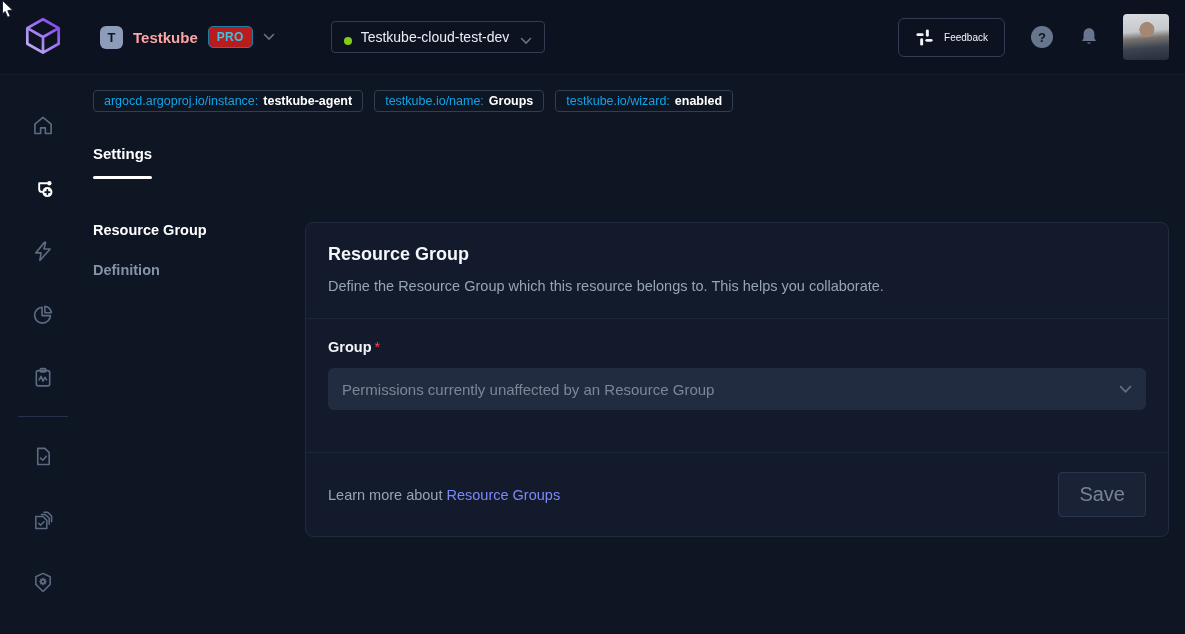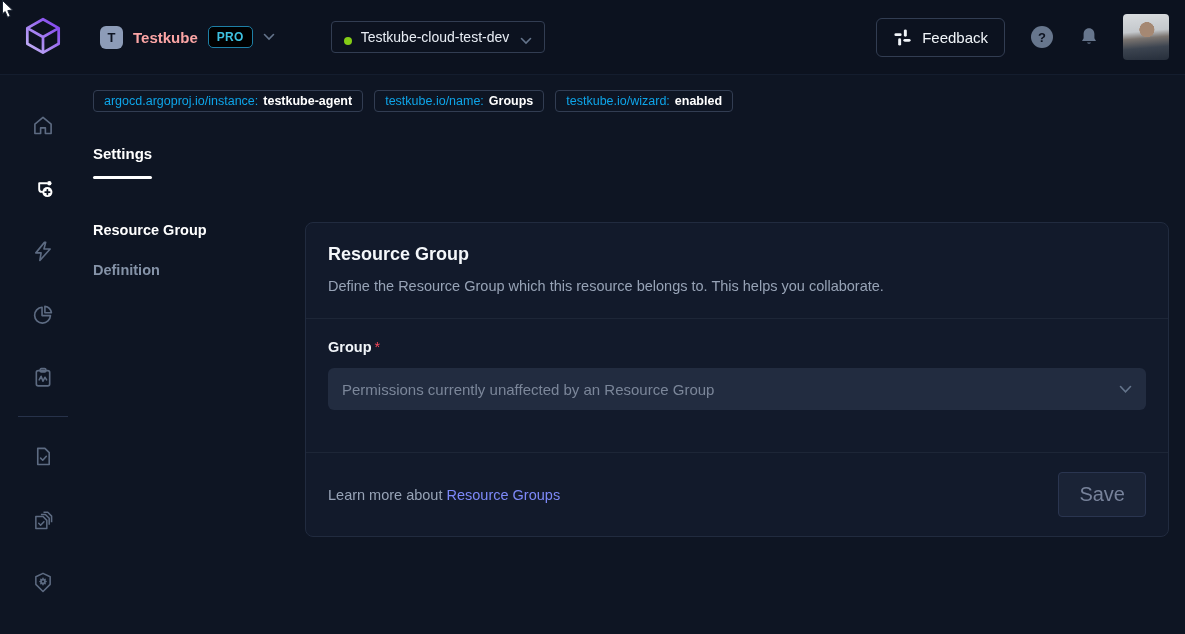--- a/index.html
+++ b/index.html
@@ -22,36 +22,36 @@
   .logo { width:46px; height:46px; margin-left:4px; }
   .org-cluster { display:flex; align-items:center; margin-left:34px; cursor:pointer; }
   .org-avatar {
     width:23px; height:23px; border-radius:6px; background:#8d9cb8;
     color:#0e1523; font-size:13px; font-weight:700;
     display:flex; align-items:center; justify-content:center;
   }
   .org-name { font-size:15px; font-weight:600; margin-left:10px; color:#fca5a5; }
   .pro-badge {
     margin-left:10px; font-size:12px; font-weight:700; color:#3ec1e0;
-    background:#000000; border:1px solid #1e7fa6; border-radius:5px;
+    background:#b91c1c; border:1px solid #1e7fa6; border-radius:5px;
     padding:3px 8px; letter-spacing:.3px;
   }
   .chev { color:#64748b; margin-left:10px; }
   .env-select {
     display:flex; align-items:flex-end; gap:9px;
     margin-left:56px; padding:7px 12px;
     border:1px solid #323d52; border-radius:4px; cursor:pointer;
   }
   .env-dot { width:8px; height:8px; border-radius:50%; background:#84cc16; }
   .env-name { font-size:14px; color:#e8edf4; }
   .topbar-right { margin-left:auto; display:flex; align-items:center; }
   .feedback-btn {
     display:flex; align-items:center; gap:10px;
     border:1px solid #323d52; border-radius:6px; background:transparent;
-    color:#f1f5f9; font-size:15px; font-family:inherit;
+    color:#f1f5f9; font-size:10px; font-family:inherit;
     padding:9px 16px; cursor:pointer;
   }
   .icon-btn { background:none; border:none; cursor:pointer; padding:0; margin-left:26px; }
   .help-circle {
     width:22px; height:22px; border-radius:50%; background:#67768d;
     color:#0c121f; font-size:13px; font-weight:700;
     display:flex; align-items:center; justify-content:center;
   }
   .user-avatar {
     width:46px; height:46px; border-radius:4px; margin-left:24px; cursor:pointer;

